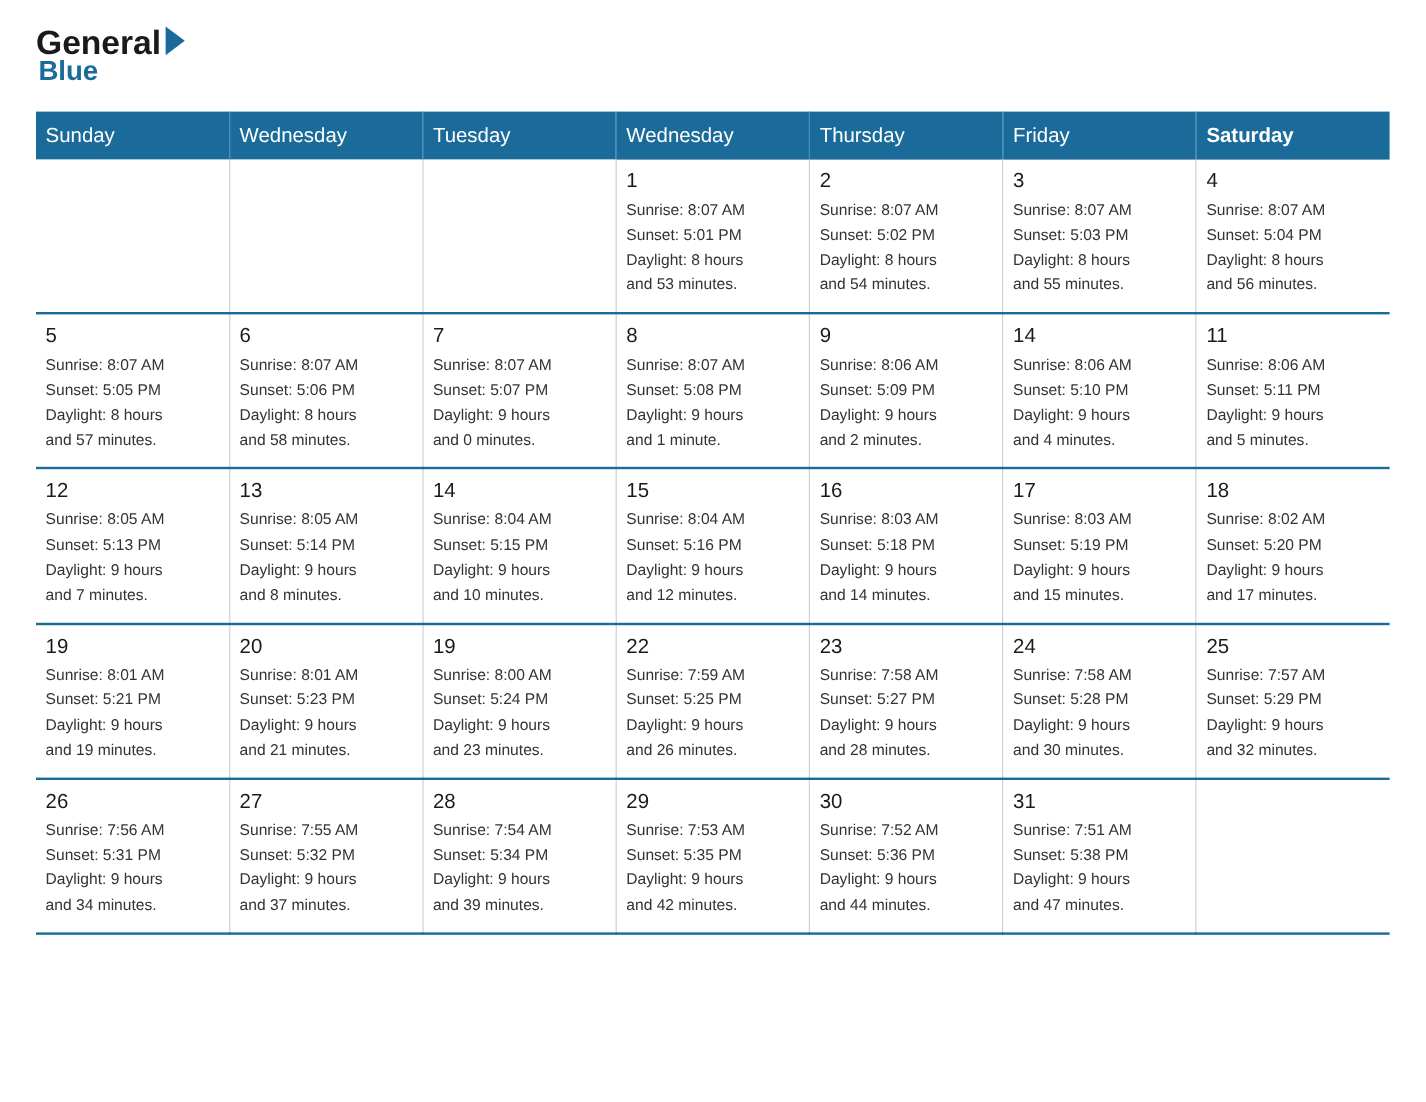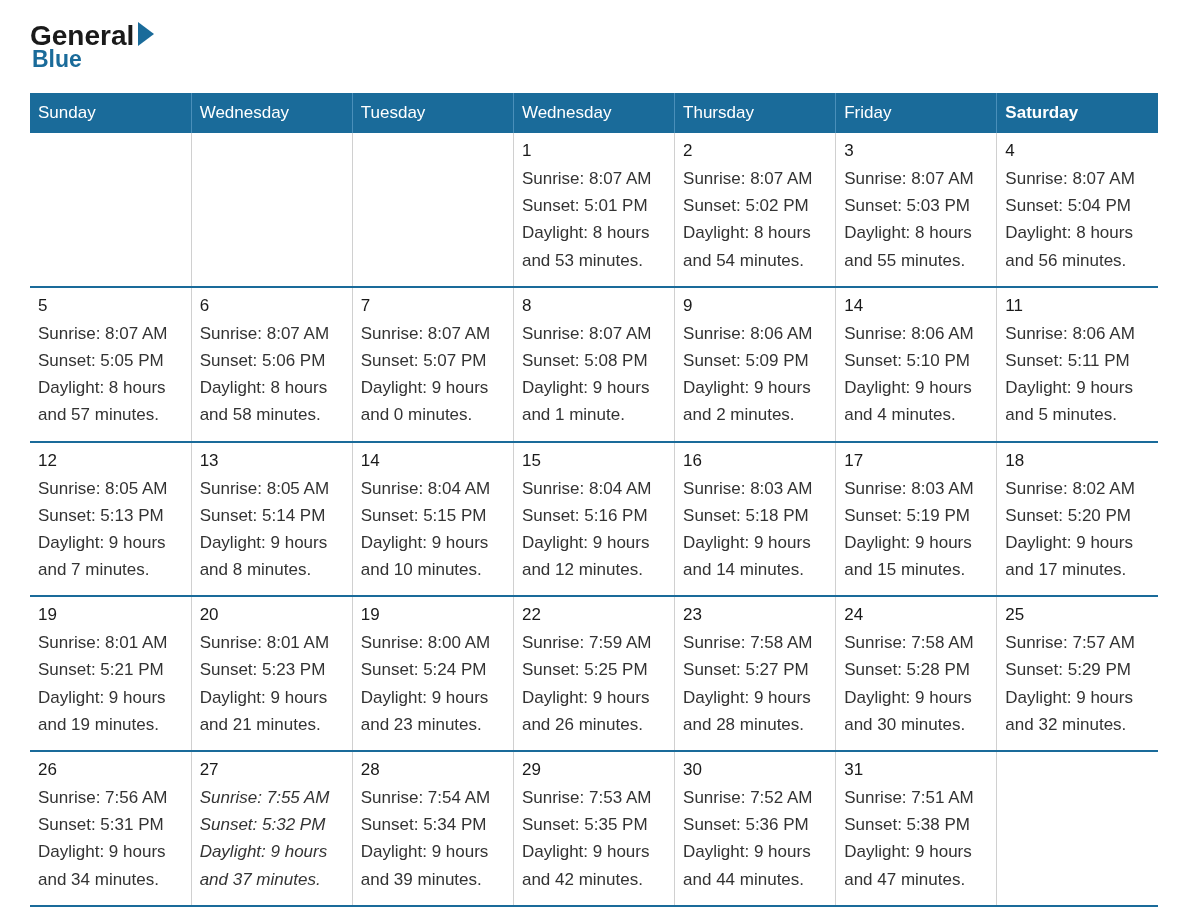--- a/index.html
+++ b/index.html
@@ -94,21 +94,21 @@
     .calendar tbody td:last-child {
       border-right: none;
     }
     .day-number {
       font-size: 17px;
       font-weight: normal;
       color: #1a1a1a;
       margin-bottom: 4px;
     }
     .day-info {
-      font-size: 17px;
+      font-size: 13px;
       line-height: 1.6;
       color: #333;
     }
     .empty-cell {
       background: #ffffff;
     }
   </style>
 </head>
 <body>
 
@@ -326,21 +326,21 @@
       <tr>
         <td>
           <div class="day-number">26</div>
           <div class="day-info" style="white-space: pre-line;">Sunrise: 7:56 AM
 Sunset: 5:31 PM
 Daylight: 9 hours
 and 34 minutes.</div>
         </td>
         <td>
           <div class="day-number">27</div>
-          <div class="day-info" style="white-space: pre-line; font-style: italic;">Sunrise: 7:55 AM
+          <div class="day-info" style="white-space: pre-line;">Sunrise: 7:55 AM
 Sunset: 5:32 PM
 Daylight: 9 hours
 and 37 minutes.</div>
         </td>
         <td>
           <div class="day-number">28</div>
           <div class="day-info" style="white-space: pre-line;">Sunrise: 7:54 AM
 Sunset: 5:34 PM
 Daylight: 9 hours
 and 39 minutes.</div>

